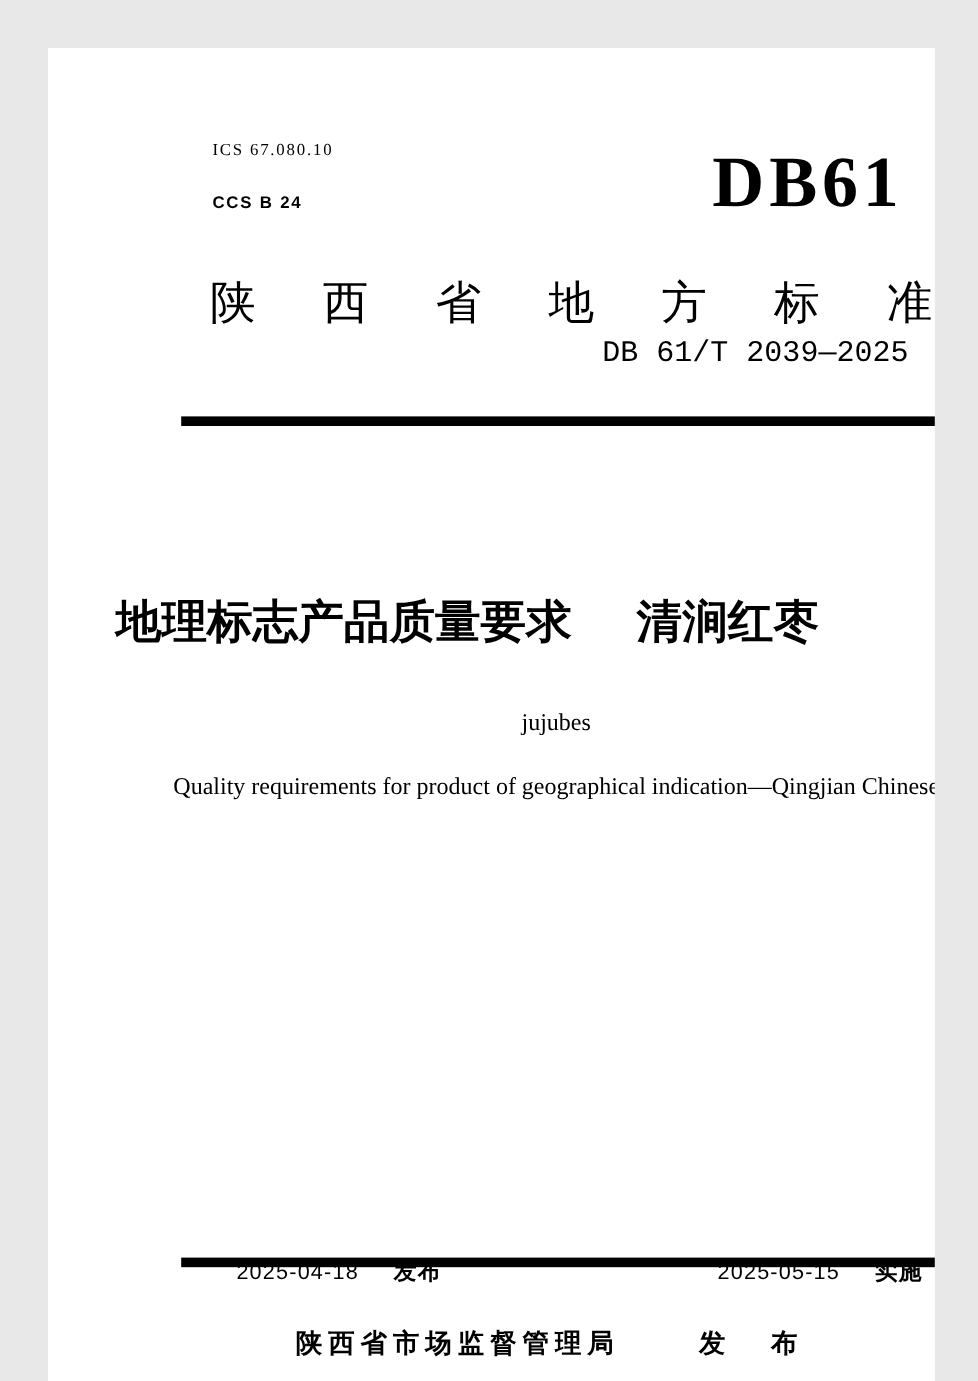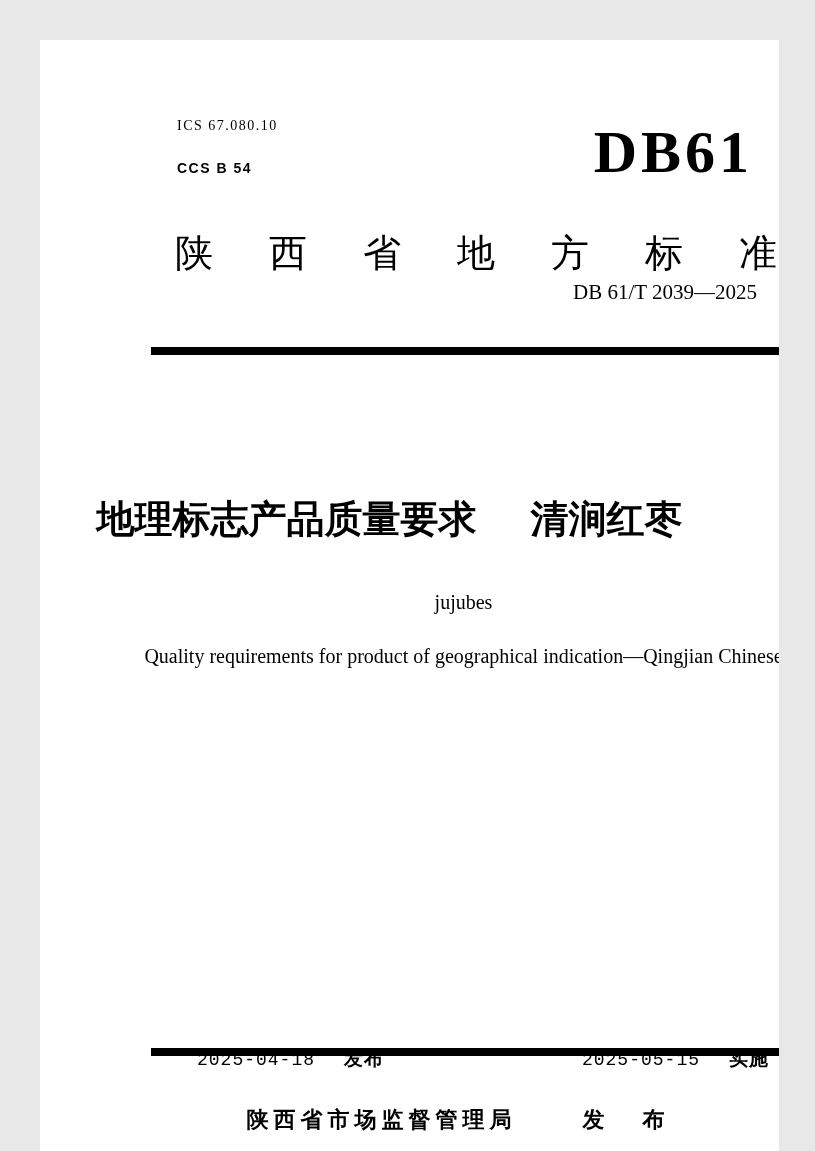--- a/index.html
+++ b/index.html
@@ -50,22 +50,22 @@
     justify-content: space-between;
     font-family: "Liberation Sans", sans-serif;
     font-size: 38px;
     line-height: 1.15;
   }
 
   .doc-number {
     position: absolute;
     top: 220px;
     right: 78px;
-    font-family: Liberation Serif, serif;
-    font-size: 21px;
+    font-family: Liberation Mono, monospace;
+    font-size: 25px;
     line-height: 1.2;
   }
 
   .rule-top {
     position: absolute;
     top: 291px;
     left: 95px;
     width: 662px;
     height: 5px;
     background: #000;
@@ -97,21 +97,21 @@
   }
 
   .footer-dates {
     position: absolute;
     top: 969px;
     left: 97px;
     width: 660px;
     display: flex;
     justify-content: space-between;
     align-items: baseline;
-    font-family: Liberation Mono, monospace;
+    font-family: Liberation Sans, sans-serif;
     font-size: 18px;
     line-height: 22px;
   }
   .footer-dates .date-value { letter-spacing: 1px; }
   .footer-dates .date-label {
     font-weight: bold;
     font-size: 19px;
     margin-left: 5px;
     letter-spacing: 1px;
   }
@@ -144,21 +144,21 @@
     letter-spacing: 16px;
   }
 </style>
 </head>
 <body>
 
 <div class="page">
 
   <div class="ics-block">
     <div class="ics-line">ICS 67.080.10</div>
-    <div class="ccs-line">CCS B 54</div>
+    <div class="ccs-line">CCS B 24</div>
   </div>
 
   <div class="db61-logo">DB61</div>
 
   <div class="standard-name-row">
     <span>陕</span>
     <span>西</span>
     <span>省</span>
     <span>地</span>
     <span>方</span>

